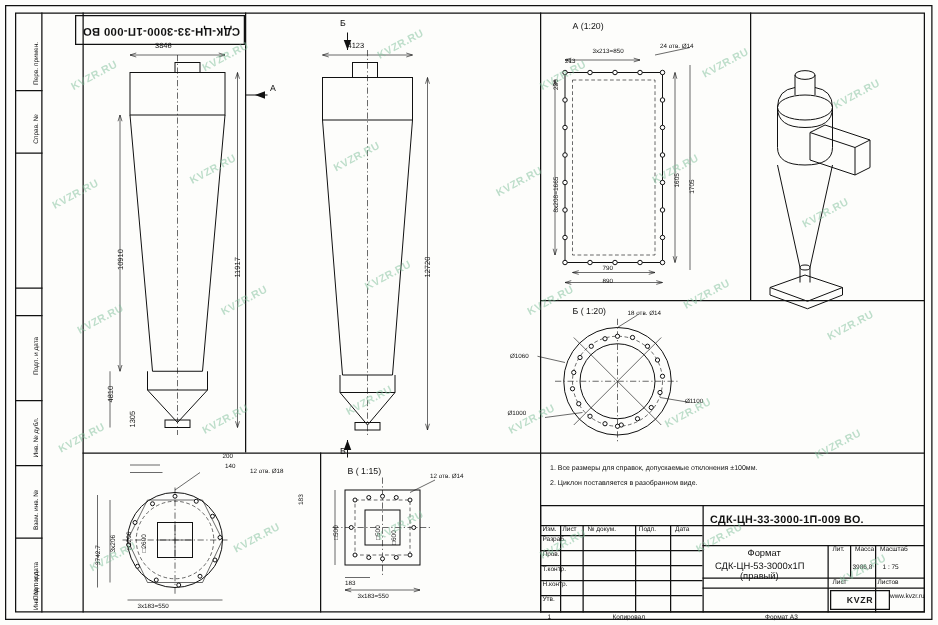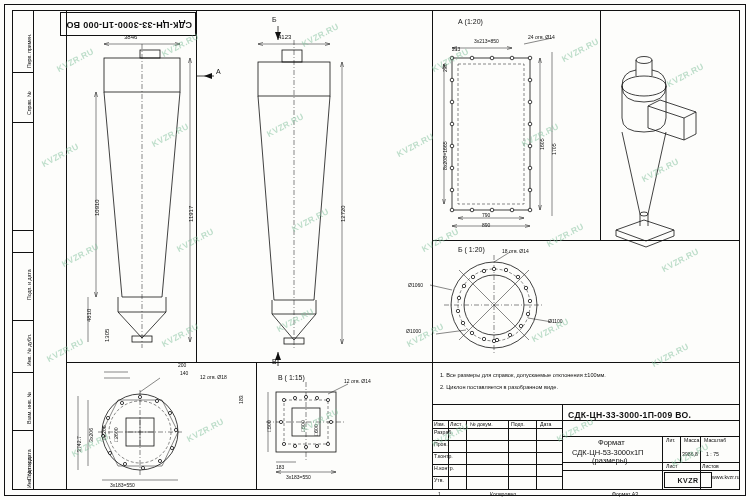--- a/index.html
+++ b/index.html
@@ -338,21 +338,21 @@
 
   <div class="txt" style="left:434px;top:430px;">Разраб.</div>
   <div class="txt" style="left:434px;top:442px;">Пров.</div>
   <div class="txt" style="left:434px;top:454px;">Т.контр.</div>
   <div class="txt" style="left:434px;top:466px;">Н.контр.</div>
   <div class="txt" style="left:434px;top:478px;">Утв.</div>
 
   <div class="title" style="left:568px;top:410px;font-size:8.6px;">СДК-ЦН-33-3000-1П-009 ВО.</div>
   <div class="label bg" style="left:598px;top:438px;font-size:7.5px;">Формат</div>
   <div class="label bg" style="left:572px;top:448px;font-size:7.5px;">СДК-ЦН-53-3000х1П</div>
-  <div class="label bg" style="left:592px;top:456px;font-size:7.5px;">(размеры)</div>
+  <div class="label bg" style="left:592px;top:456px;font-size:7.5px;">(правый)</div>
 
   <div class="txt" style="left:666px;top:438px;">Лит.</div>
   <div class="txt" style="left:684px;top:438px;">Масса</div>
   <div class="txt" style="left:704px;top:438px;">Масштаб</div>
   <div class="txt" style="left:682px;top:452px;">3986,8</div>
   <div class="txt" style="left:706px;top:452px;">1 : 75</div>
   <div class="txt" style="left:666px;top:464px;">Лист</div>
   <div class="txt" style="left:702px;top:464px;">Листов</div>
 
   <div class="logo" style="left:664px;top:472px;width:46px;height:14px;">

